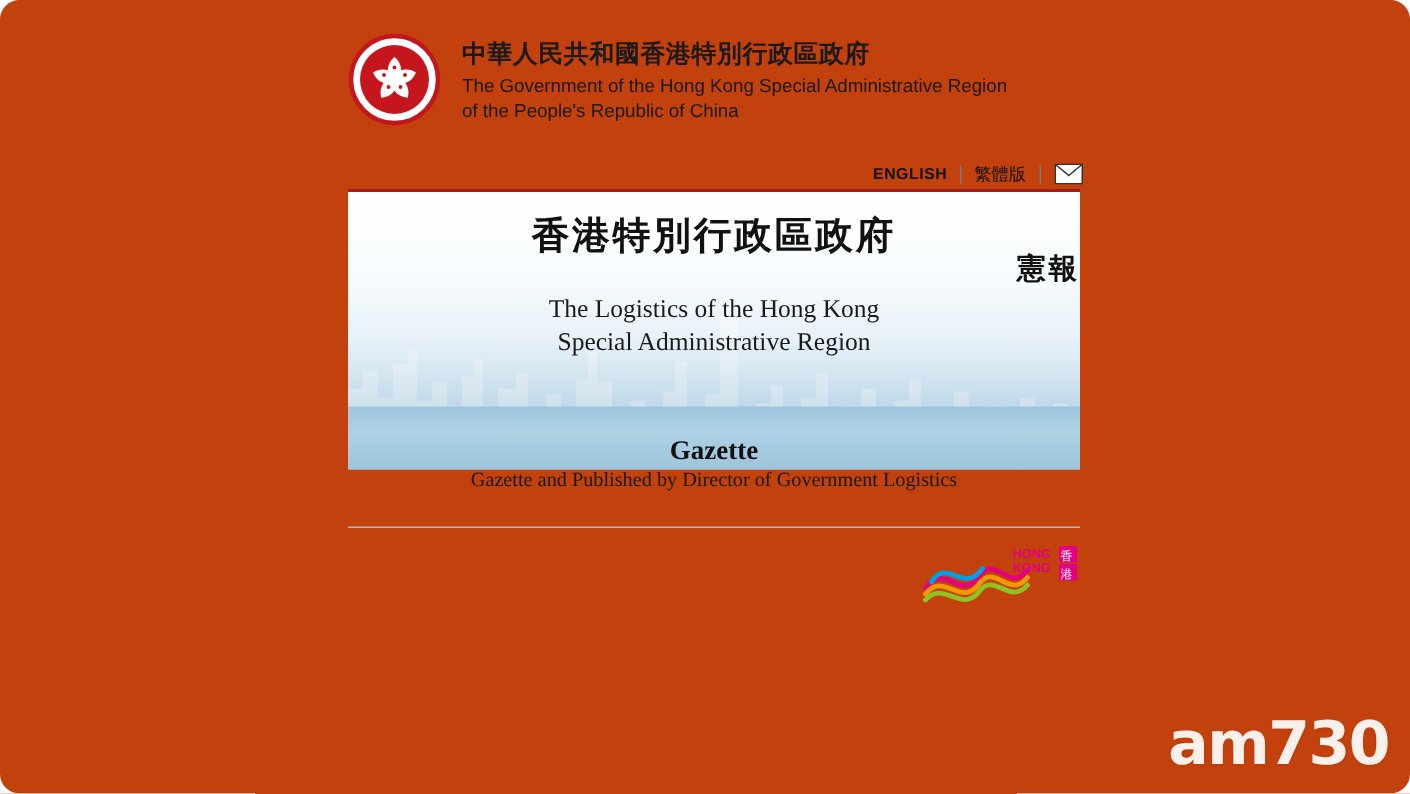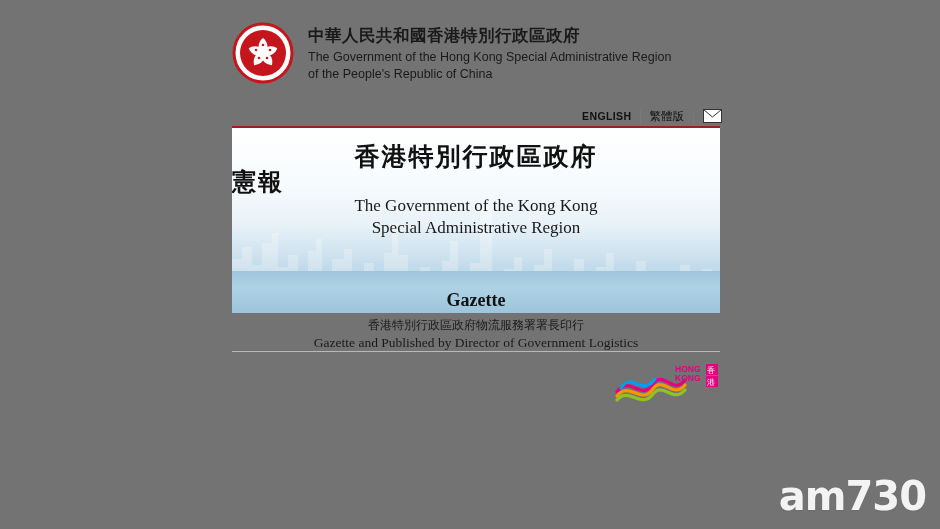--- a/index.html
+++ b/index.html
@@ -11,21 +11,22 @@
     width: 940px;
     height: 529px;
     overflow: hidden;
     font-family: "Liberation Sans", sans-serif;
     position: relative;
   }
 
   #page {
     position: absolute;
     inset: 0;
-    background: #737373;
+    background: #c2410c;
+    border-radius: 13px;
   }
 
   
   .masthead {
     position: absolute;
     left: 232px;
     top: 22px;
     width: 490px;
     height: 72px;
     display: flex;
@@ -134,23 +135,23 @@
     font-family: "DejaVu Sans", sans-serif;
     font-size: 25px;
     font-weight: bold;
     color: #111;
     letter-spacing: 2px;
   }
   .banner-title-zh2 {
     position: absolute;
     top: 38px;
     width: 100%;
-    text-align: left;
+    text-align: right;
     font-family: Liberation Sans, sans-serif;
-    font-size: 24px;
+    font-size: 19px;
     font-weight: bold;
     color: #111;
     letter-spacing: 2px;
   }
   .banner-en1 {
     position: absolute;
     top: 68px;
     width: 100%;
     text-align: center;
     font-family: "Liberation Serif", serif;
@@ -297,27 +298,26 @@
           <stop offset="100%" stop-color="#a7c6d9" stop-opacity="0.9"></stop>
         </linearGradient>
       </defs>
       <path d="M0,120 L0,66 L10,66 L10,54 L20,54 L20,72 L30,72 L30,50 L40,50 L40,40 L46,40 L46,74 L56,74 L56,62 L66,62 L66,78 L76,78 L76,58 L84,58 L84,46 L90,46 L90,80 L100,80 L100,66 L112,66 L112,56 L120,56 L120,82 L132,82 L132,70 L142,70 L142,84 L152,84 L152,60 L160,60 L160,30 L166,30 L166,62 L176,62 L176,86 L188,86 L188,74 L198,74 L198,88 L210,88 L210,68 L218,68 L218,48 L226,48 L226,86 L238,86 L238,70 L248,70 L248,20 L254,8 L260,20 L260,90 L272,90 L272,76 L282,76 L282,64 L290,64 L290,88 L302,88 L302,72 L312,72 L312,56 L320,56 L320,90 L332,90 L332,78 L342,78 L342,66 L352,66 L352,92 L364,92 L364,74 L374,74 L374,60 L382,60 L382,90 L394,90 L394,80 L404,80 L404,68 L414,68 L414,92 L426,92 L426,78 L436,78 L436,86 L448,86 L448,72 L458,72 L458,88 L470,88 L470,76 L480,76 L480,94 L488,94 L488,120 Z" fill="url(#bld)"></path>
       <path d="M0,120 L0,96 L24,96 L24,88 L48,88 L48,98 L72,98 L72,90 L96,90 L96,100 L128,100 L128,92 L156,92 L156,100 L192,100 L192,94 L224,94 L224,102 L262,102 L262,94 L300,94 L300,102 L340,102 L340,96 L380,96 L380,104 L420,104 L420,96 L456,96 L456,104 L488,104 L488,120 Z" fill="url(#bld2)"></path>
       <rect x="0" y="104" width="488" height="16" fill="#a6cbe0"></rect>
     </svg>
     <div class="water"></div>
     <div class="banner-title-zh1">香港特別行政區政府</div>
     <div class="banner-title-zh2">憲報</div>
-    <div class="banner-en1">The Government of the Kong Kong</div>
+    <div class="banner-en1">The Logistics of the Hong Kong</div>
     <div class="banner-en2">Special Administrative Region</div>
     <div class="banner-gazette">Gazette</div>
   </div>
 
   <div class="printline">
-    <div class="pl-zh">香港特別行政區政府物流服務署署長印行</div>
     <div class="pl-en">Gazette and Published by Director of Government Logistics</div>
   </div>
 
   <div class="brandhk">
     <svg width="106" height="42" viewBox="0 0 106 42" aria-hidden="true">
       <path d="M2 30 C14 12, 26 40, 38 22 C48 7, 58 34, 70 18" fill="none" stroke="#e4007f" stroke-width="3.2" stroke-linecap="round"></path>
       <path d="M2 34 C14 18, 26 44, 38 27 C48 13, 58 38, 70 23" fill="none" stroke="#f39800" stroke-width="3.2" stroke-linecap="round"></path>
       <path d="M2 38 C14 24, 26 48, 38 32 C48 19, 58 42, 70 28" fill="none" stroke="#8fc31f" stroke-width="3.2" stroke-linecap="round"></path>
       <path d="M6 26 C16 9, 27 35, 40 17" fill="none" stroke="#00a0e9" stroke-width="3.2" stroke-linecap="round"></path>
       <g transform="translate(60,2)">

